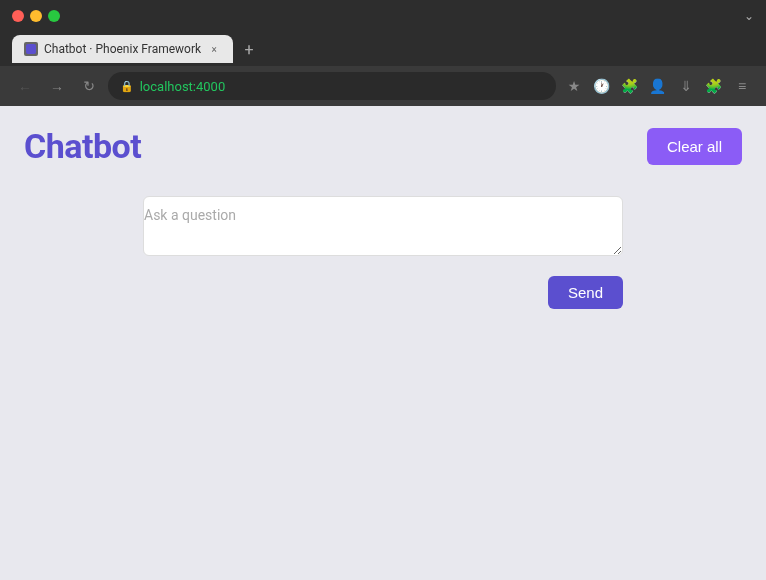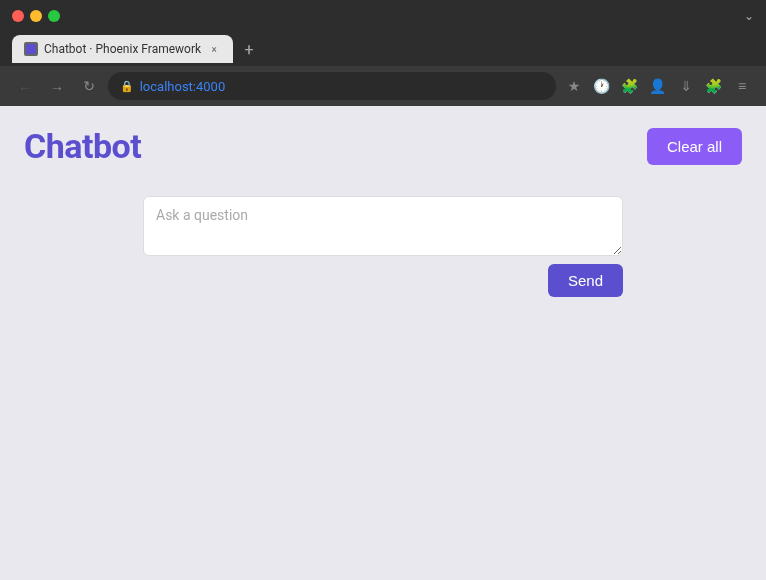--- a/index.html
+++ b/index.html
@@ -155,21 +155,21 @@
       gap: 6px;
       height: 28px;
     }
 
     .address-bar-lock {
       color: #888;
       font-size: 11px;
     }
 
     .address-text {
-      color: #3b82f6;
+      color: #22c55e;
       font-size: 13px;
     }
 
     .toolbar-actions {
       display: flex;
       align-items: center;
       gap: 4px;
     }
 
     .toolbar-icon {
@@ -219,35 +219,35 @@
     }
 
     .question-textarea {
       width: 480px;
       display: block;
       margin: 0 auto;
       height: 60px;
       background: white;
       border: 1px solid #ddd;
       border-radius: 6px;
-      padding: 10px 12px;
+      padding: 10px 0;
       font-size: 14px;
       color: #333;
       resize: vertical;
       outline: none;
       font-family: inherit;
     }
 
     .question-textarea::placeholder {
       color: #aaa;
     }
 
     .send-btn-container {
       width: 480px;
-      margin: 8px auto 0;
+      margin: 20px auto 0;
       display: flex;
       justify-content: flex-end;
     }
 
     .send-btn {
       background: #5b4fcf;
       color: white;
       border: none;
       border-radius: 6px;
       padding: 8px 20px;

